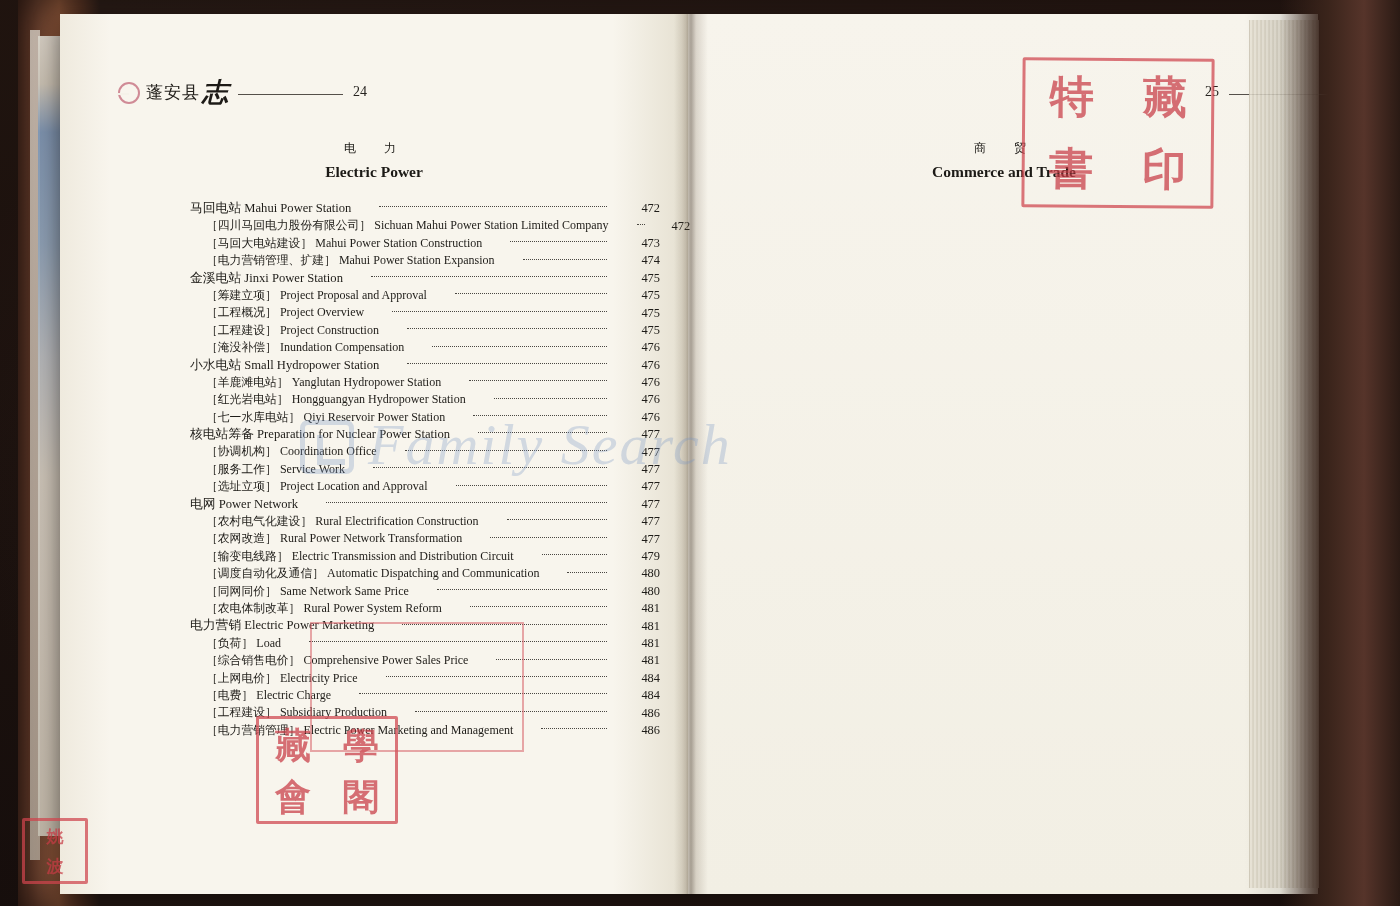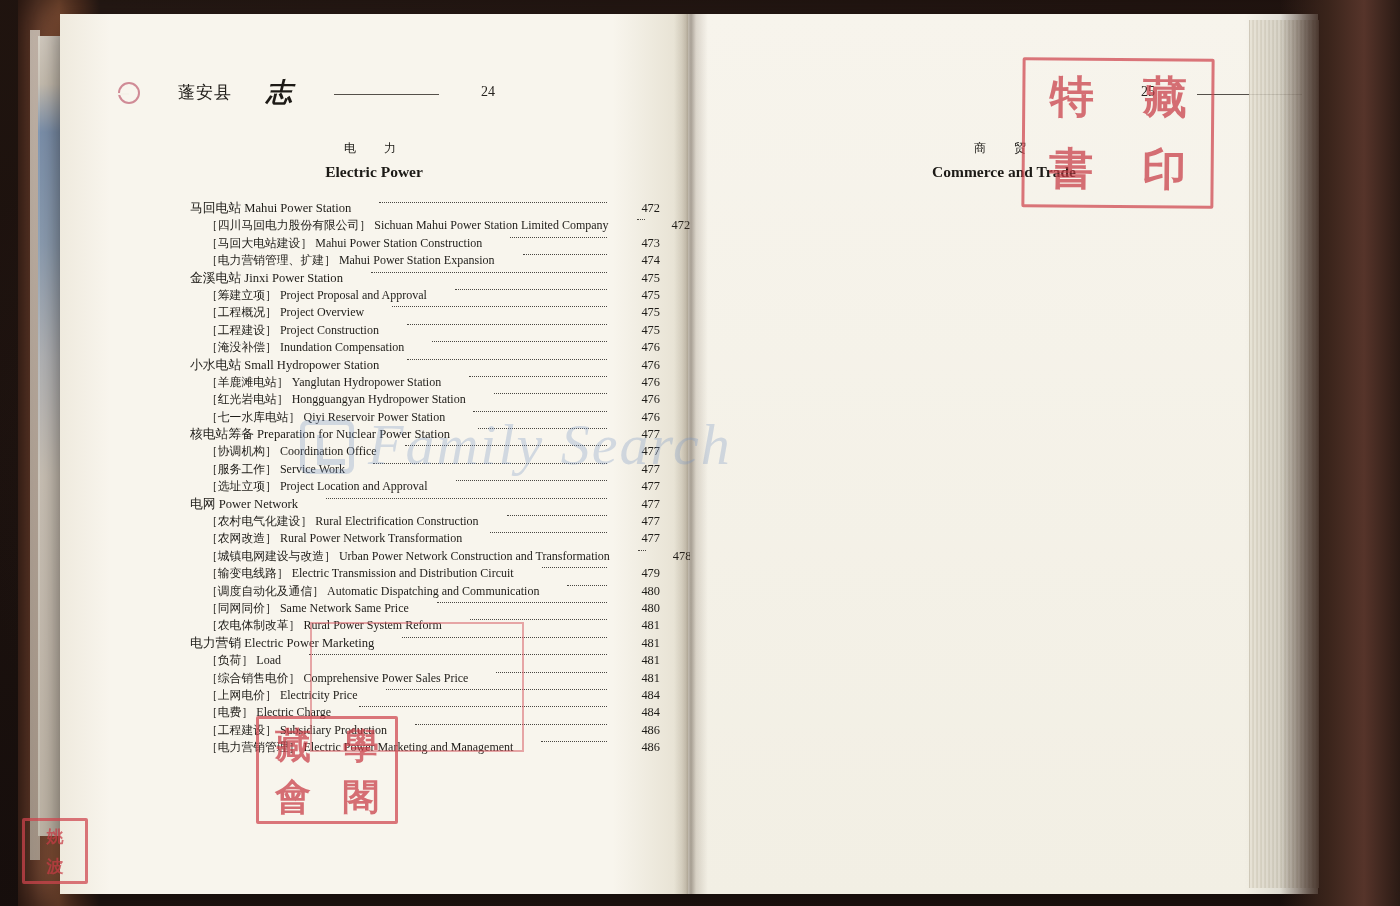--- a/index.html
+++ b/index.html
@@ -77,21 +77,21 @@
     border-left: 1px solid #cdc6b4;
   }
   .fore-edge-shadow{
     position:absolute; right:-2px; top:0; width:76px; height:880px;
     background: linear-gradient(90deg, rgba(0,0,0,0.0), rgba(0,0,0,0.12) 70%, rgba(0,0,0,0.35));
   }
 
   
   .hdr {
     position: absolute; top: 58px; height: 40px;
-    display: flex; align-items: center; gap: 32px;
+    display: flex; align-items: center;
   }
   .hdr.left { left: 58px; width: 520px; }
   .hdr.right { right: 48px; left: 690px; justify-content: flex-end; }
 
   .logo-mark {
     width: 22px; height: 22px; border-radius: 50%;
     border: 2.4px solid #d08b96; margin-right: 6px;
     position: relative; top: 1px;
   }
   .logo-mark::after{
@@ -117,21 +117,21 @@
   .title-cn { font-size: 12px; letter-spacing: 8px; color: #1c1a16; font-family:"DejaVu Serif", serif; }
   .title-en { font-size: 15.5px; font-weight: bold; color: #1c1a16; margin-top: 6px; font-family:"Liberation Serif", serif; }
 
   
   .toc {
     position: absolute; top: 188px;
     font-size: 12.4px; color: #1e1c18;
   }
   .toc.left  { left: 130px;  width: 470px; }
 
-  .row { display: flex; align-items: flex-start; line-height: 1.0; margin-bottom: 4.6px; gap: 24px; }
+  .row { display: flex; align-items: center; line-height: 1.0; margin-bottom: 4.6px; gap: 24px; }
   .row .lbl { white-space: nowrap; }
   .row .dots {
     flex: 1 1 auto; margin: 0 3px 3px 4px;
     border-bottom: 1.4px dotted #4a4742; height: 1px; min-width: 8px;
   }
   .row .pg { white-space: nowrap; font-size: 12.4px; width: 26px; text-align: right; }
 
   .lvl0 { padding-left: 0; }
   .lvl1 { padding-left: 16px; }
   .cn { font-family: "DejaVu Serif", serif; }
@@ -314,25 +314,20 @@
             <span class="lbl"><span class="cn">［农村电气化建设］</span> <span class="en">Rural Electrification Construction</span></span>
             <span class="dots"></span>
             <span class="pg">477</span>
           </div>
           <div class="row lvl1">
             <span class="lbl"><span class="cn">［农网改造］</span> <span class="en">Rural Power Network Transformation</span></span>
             <span class="dots"></span>
             <span class="pg">477</span>
           </div>
           <div class="row lvl1">
-            <span class="lbl"><span class="cn">［城镇电网建设与改造］</span> <span class="en">Urban Power Network Construction and Transformation</span></span>
-            <span class="dots"></span>
-            <span class="pg">478</span>
-          </div>
-          <div class="row lvl1">
             <span class="lbl"><span class="cn">［输变电线路］</span> <span class="en">Electric Transmission and Distribution Circuit</span></span>
             <span class="dots"></span>
             <span class="pg">479</span>
           </div>
           <div class="row lvl1">
             <span class="lbl"><span class="cn">［调度自动化及通信］</span> <span class="en">Automatic Dispatching and Communication</span></span>
             <span class="dots"></span>
             <span class="pg">480</span>
           </div>
           <div class="row lvl1">

